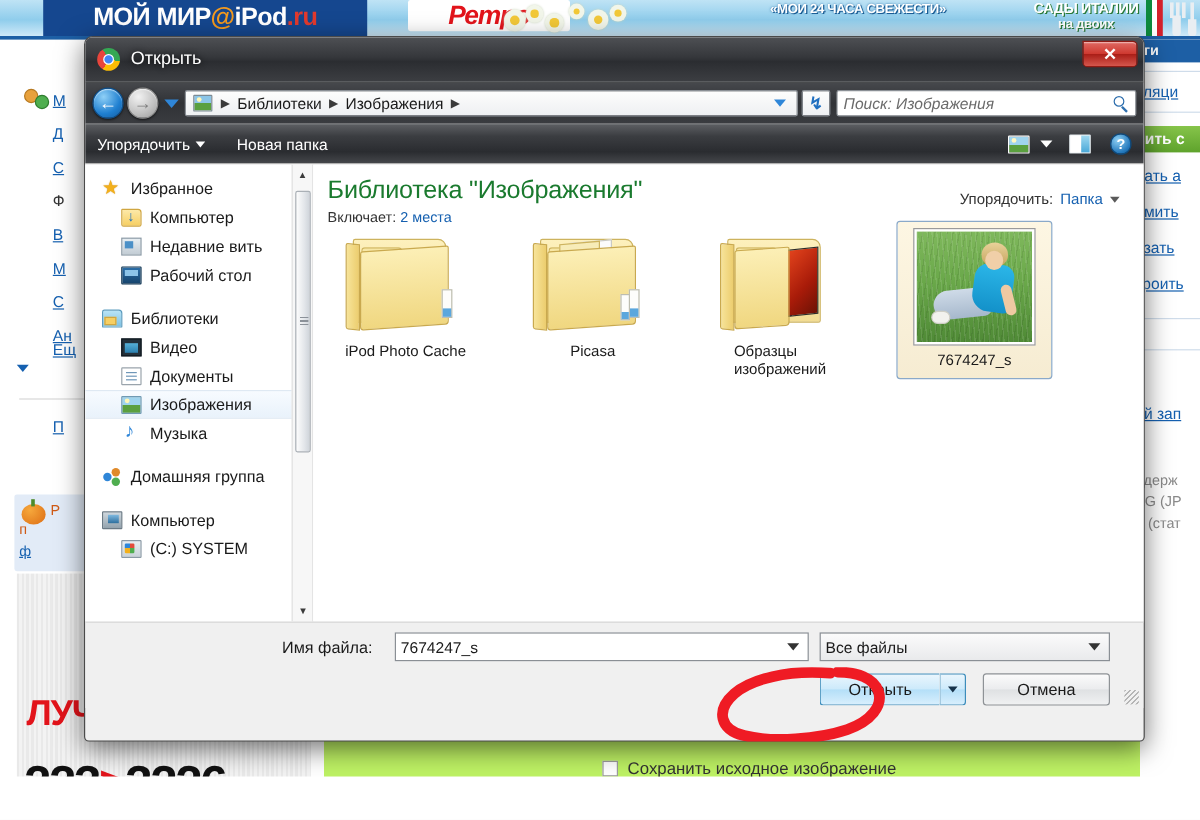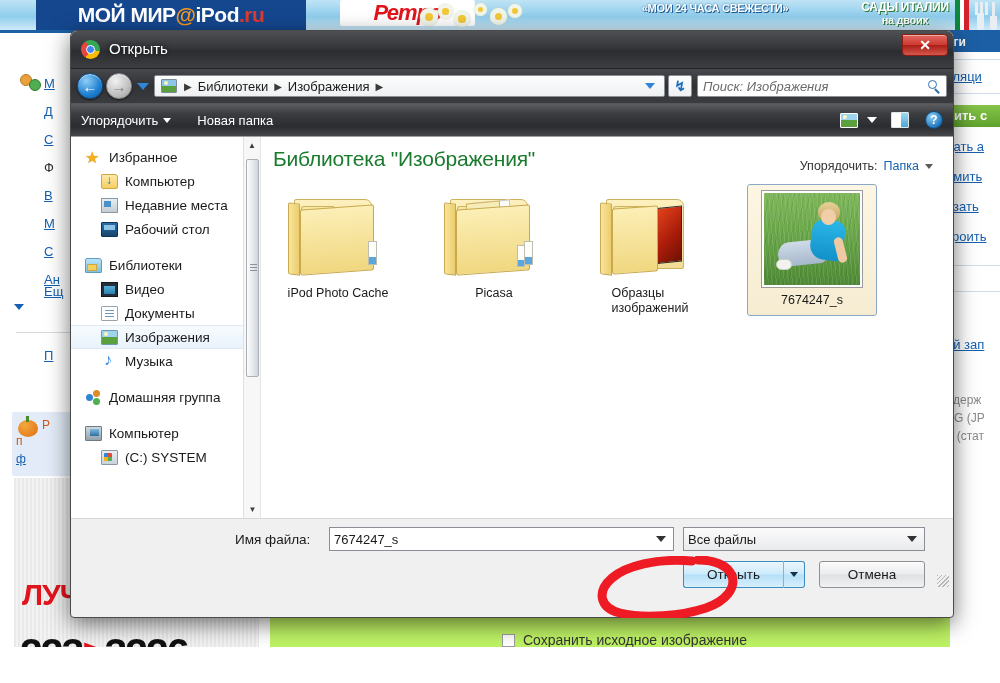--- a/index.html
+++ b/index.html
@@ -585,21 +585,21 @@
         <div class="np-item">
           <span class="np-ico ic-star">★</span>
           <span>Избранное</span>
         </div>
         <div class="np-item child">
           <span class="np-ico ic-folder ic-dl"></span>
           <span>Компьютер</span>
         </div>
         <div class="np-item child">
           <span class="np-ico ic-recent"></span>
-          <span>Недавние места</span>
+          <span>Недавние вить</span>
         </div>
         <div class="np-item child">
           <span class="np-ico ic-screen"></span>
           <span>Рабочий стол</span>
         </div>
 
         <div class="np-gap"></div>
 
         <div class="np-item">
           <span class="np-ico ic-lib"></span>
@@ -649,20 +649,24 @@
           <div class="sb-thumb">
               <span class="sb-grip"></span>
             </div>
           <div class="sb-arrow sb-down">▼</div>
         </div>
       </div>
 
       <div class="filepane">
         <div class="lib-head">
           <div class="lib-title">Библиотека "Изображения"</div>
+          <div class="lib-sub">
+            <span>Включает:</span>
+            <span class="blue">2 места</span>
+          </div>
           <div class="arrange">
             <span>Упорядочить:</span>
             <span class="val">Папка</span>
             <span class="car"></span>
           </div>
         </div>
 
         <div class="items">
 
           <div class="item">

